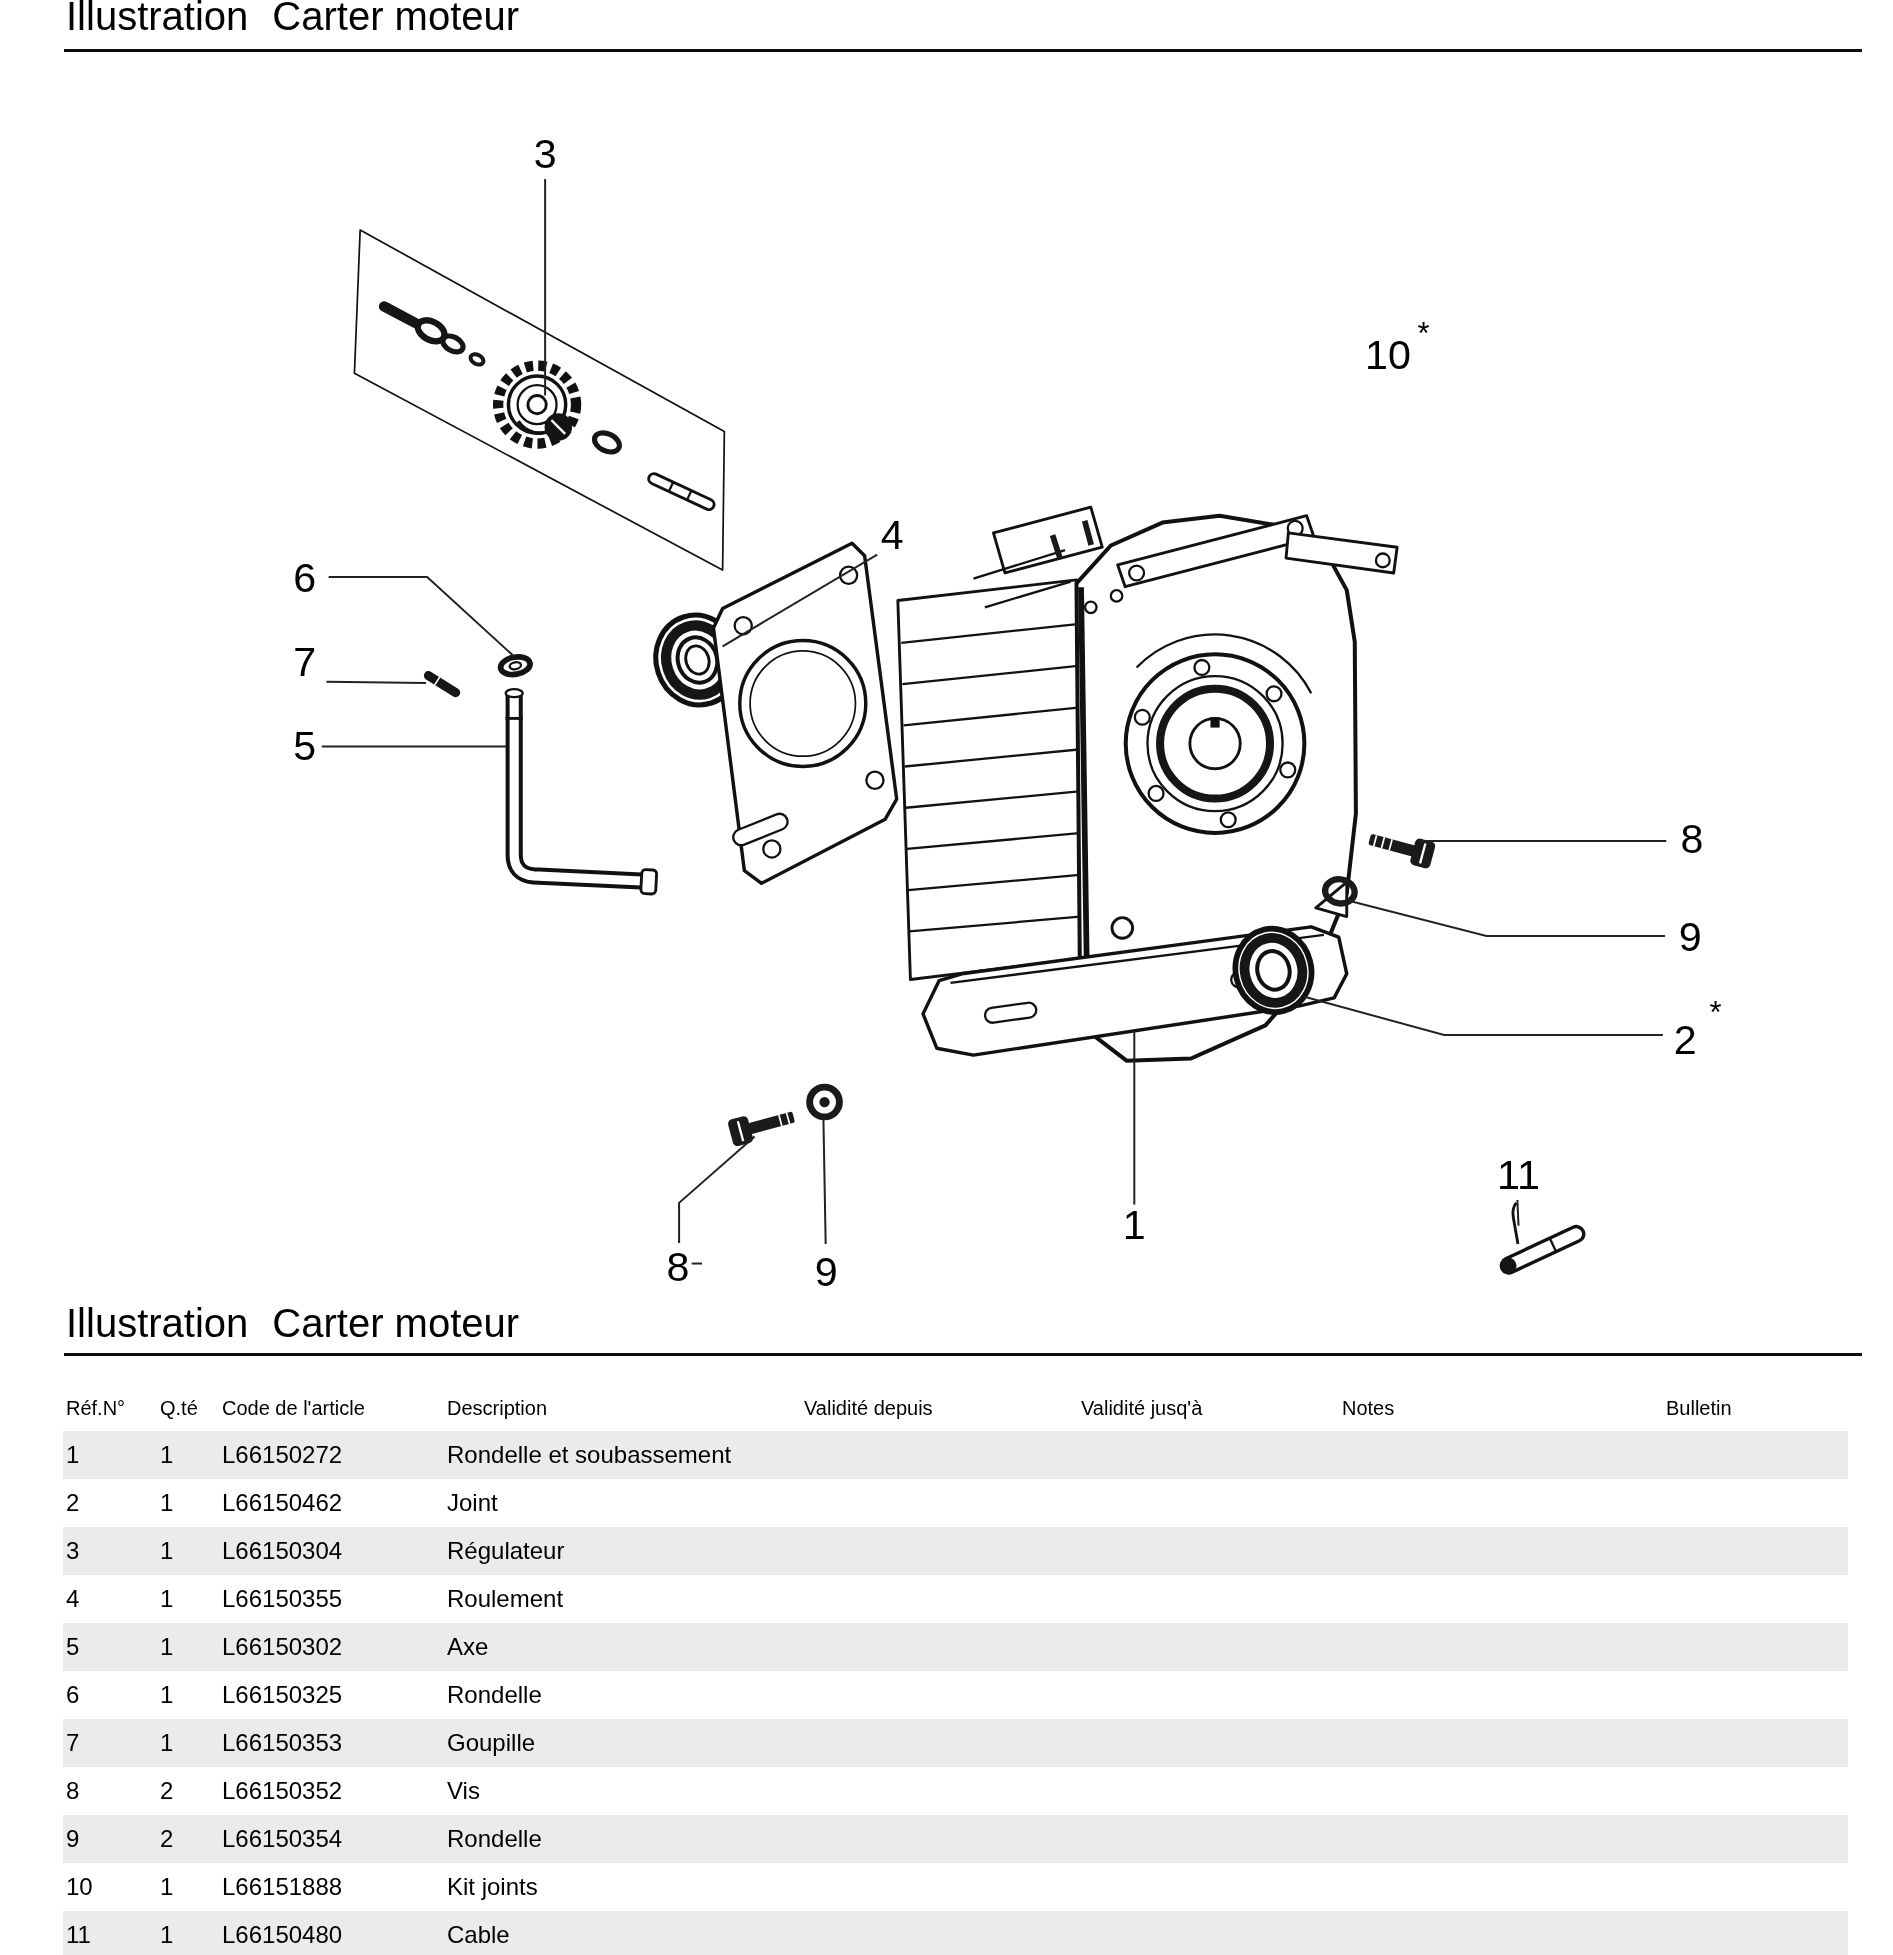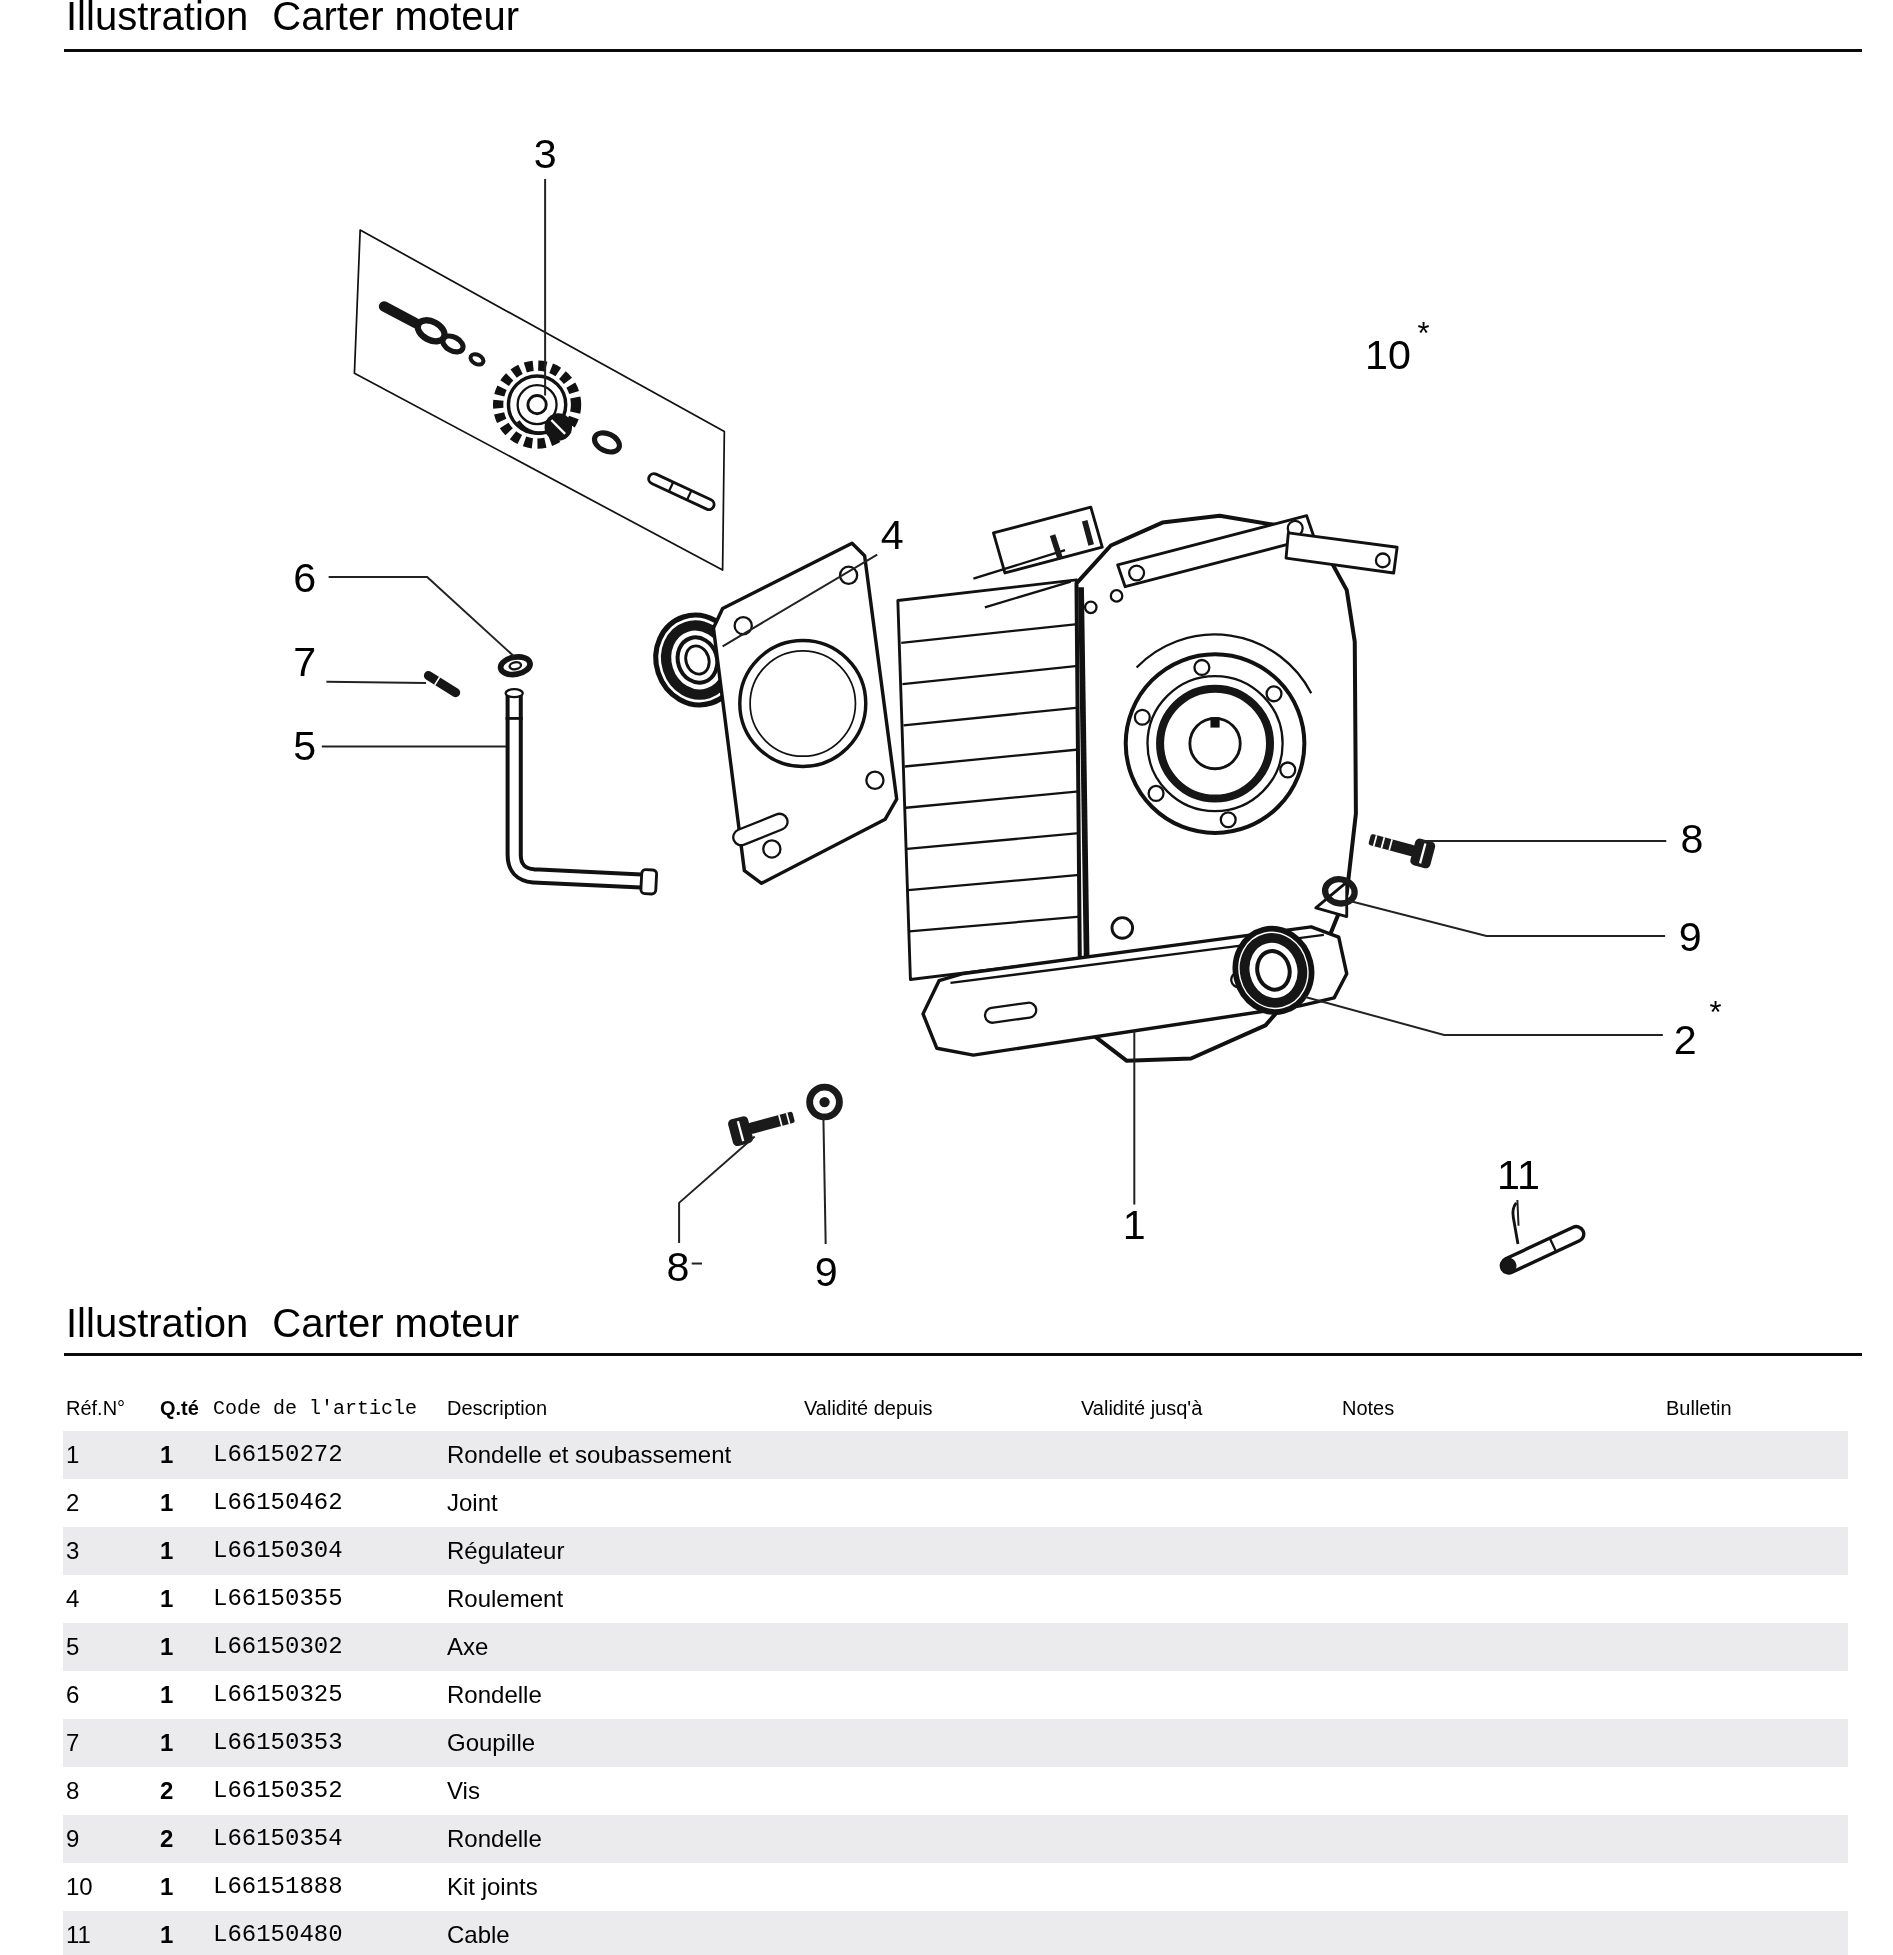--- a/index.html
+++ b/index.html
@@ -12,21 +12,21 @@
   .title .t-gap{display:inline-block;width:24px;}
   .rule{position:absolute;left:64px;width:1798px;height:3.4px;background:#0b0b0b;}
   #rule1{top:49px;}
   #rule2{top:1353px;}
 
   #figure{position:absolute;top:0;left:0;}
 
   .thead{position:absolute;top:1389px;left:0;width:1572px;height:39px;
          font-size:20px;line-height:39px;}
   .thead span,.trow span{position:absolute;white-space:nowrap;}
-  .c-ref{left:66px;}  .c-qty{left:160px;font-weight:bold;}  .c-code{left:213px;font-family:Liberation Mono, monospace;}
+  .c-ref{left:66px;}  .c-qty{left:160px;}  .c-code{left:222px;}
   .c-desc{left:447px;text-align:right;} .c-vd{left:804px;text-align:right;}  .c-vj{left:1081px;}
   .c-notes{left:1342px;} .c-bul{left:1666px;text-align:right;}
 
   .tbody{position:absolute;top:1431px;left:0;width:1893px;}
   .trow{position:relative;height:48px;font-size:24px;line-height:48px;}
   .trow:nth-child(odd)::before{content:"";position:absolute;left:63px;width:1785px;
       top:0;bottom:0;background:#ebebed;}
 
   
   .ln{stroke:#222;stroke-width:3.5;fill:none;}

